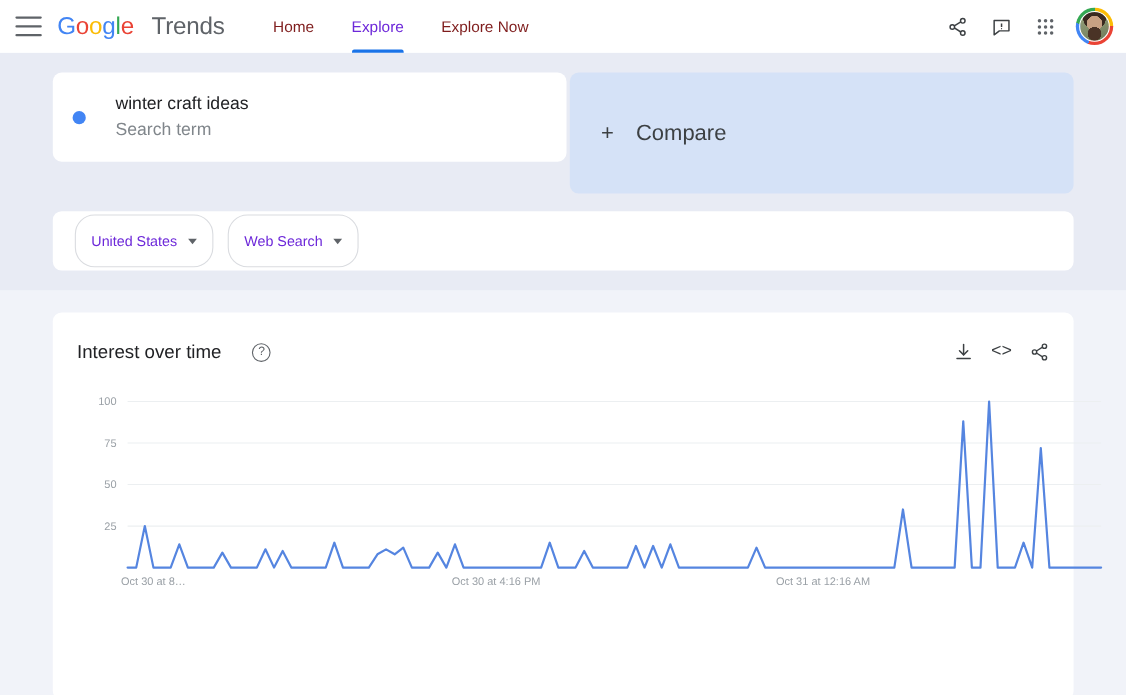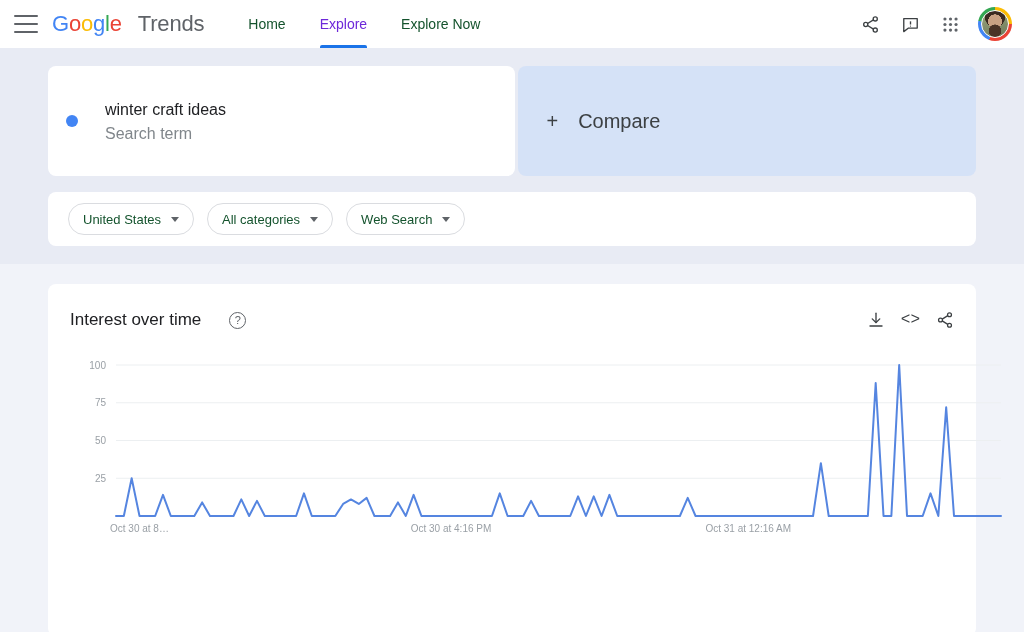--- a/index.html
+++ b/index.html
@@ -29,21 +29,21 @@
   .brand .g1 { color: #4285F4; }
   .brand .o1 { color: #EA4335; }
   .brand .o2 { color: #FBBC05; }
   .brand .g2 { color: #4285F4; }
   .brand .l1 { color: #34A853; }
   .brand .e1 { color: #EA4335; }
   .brand .word { color: #5f6368; font-weight: 400; margin-left: 16px; }
 
   .nav { display: flex; align-items: center; margin-left: 44px; height: 48px; }
   .nav-item {
-    font-size: 14px; color: #14532d;
+    font-size: 14px; color: #7f1d1d;
     padding: 0 0 0 0; margin-right: 34px;
     height: 48px; display: flex; align-items: center;
     position: relative; cursor: pointer; white-space: nowrap;
   }
   .nav-item.active { color: #6d28d9; }
   .nav-item.active::after {
     content: ""; position: absolute; left: 0; right: 0; bottom: 0;
     height: 3px; background: #1a73e8; border-radius: 2px 2px 0 0;
   }
 
@@ -74,21 +74,21 @@
   }
 
   
   .band-top { background: #e8ebf4; padding: 18px 0 18px 0; }
   .band-bottom { background: #f1f3f9; padding: 20px 0; height: 394px; }
 
   
   .row-terms { display: flex; gap: 3px; padding: 0 48px; }
   .term-card {
     background: #fff; border-radius: 8px;
-    width: 470px; height: 110px;
+    width: 470px; height: 81px;
     display: flex; align-items: center; padding-left: 18px;
   }
   .dot { width: 12px; height: 12px; border-radius: 50%; background: #4285F4; flex: 0 0 auto; }
   .term-text { margin-left: 27px; }
   .term-title { font-size: 16px; color: #202124; line-height: 20px; }
   .term-sub { font-size: 16px; color: #80868b; margin-top: 5px; }
   .compare-card {
     background: #d5e2f7; border-radius: 8px;
     width: 460px; height: 110px;
     display: flex; align-items: center; padding-left: 28px;
@@ -99,22 +99,22 @@
 
   
   .filters-card {
     margin: 16px 48px 0 48px;
     background: #fff; border-radius: 8px;
     height: 54px; display: flex; align-items: center;
     padding-left: 20px; gap: 13px;
   }
   .chip {
     border: 1px solid #dadce0; border-radius: 18px;
-    height: 32px; display: flex; align-items: center;
-    padding: 0 14px; font-size: 13px; color: #14532d;
+    height: 48px; display: flex; align-items: center;
+    padding: 0 14px; font-size: 13px; color: #6d28d9;
     cursor: pointer; white-space: nowrap; background: #fff;
   }
   .chip .caret {
     margin-left: 10px; width: 0; height: 0;
     border-left: 4.5px solid transparent;
     border-right: 4.5px solid transparent;
     border-top: 5.5px solid #5f6368;
   }
 
   
@@ -217,24 +217,20 @@
     </div>
     <div class="compare-card">
       <span class="plus">+</span>
       <span class="compare-label">Compare</span>
     </div>
   </div>
 
   <div class="filters-card">
     <div class="chip">
       <span>United States</span>
-      <span class="caret"></span>
-    </div>
-    <div class="chip">
-      <span>All categories</span>
       <span class="caret"></span>
     </div>
     <div class="chip">
       <span>Web Search</span>
       <span class="caret"></span>
     </div>
   </div>
 </div>
 
 <div class="band-bottom">

